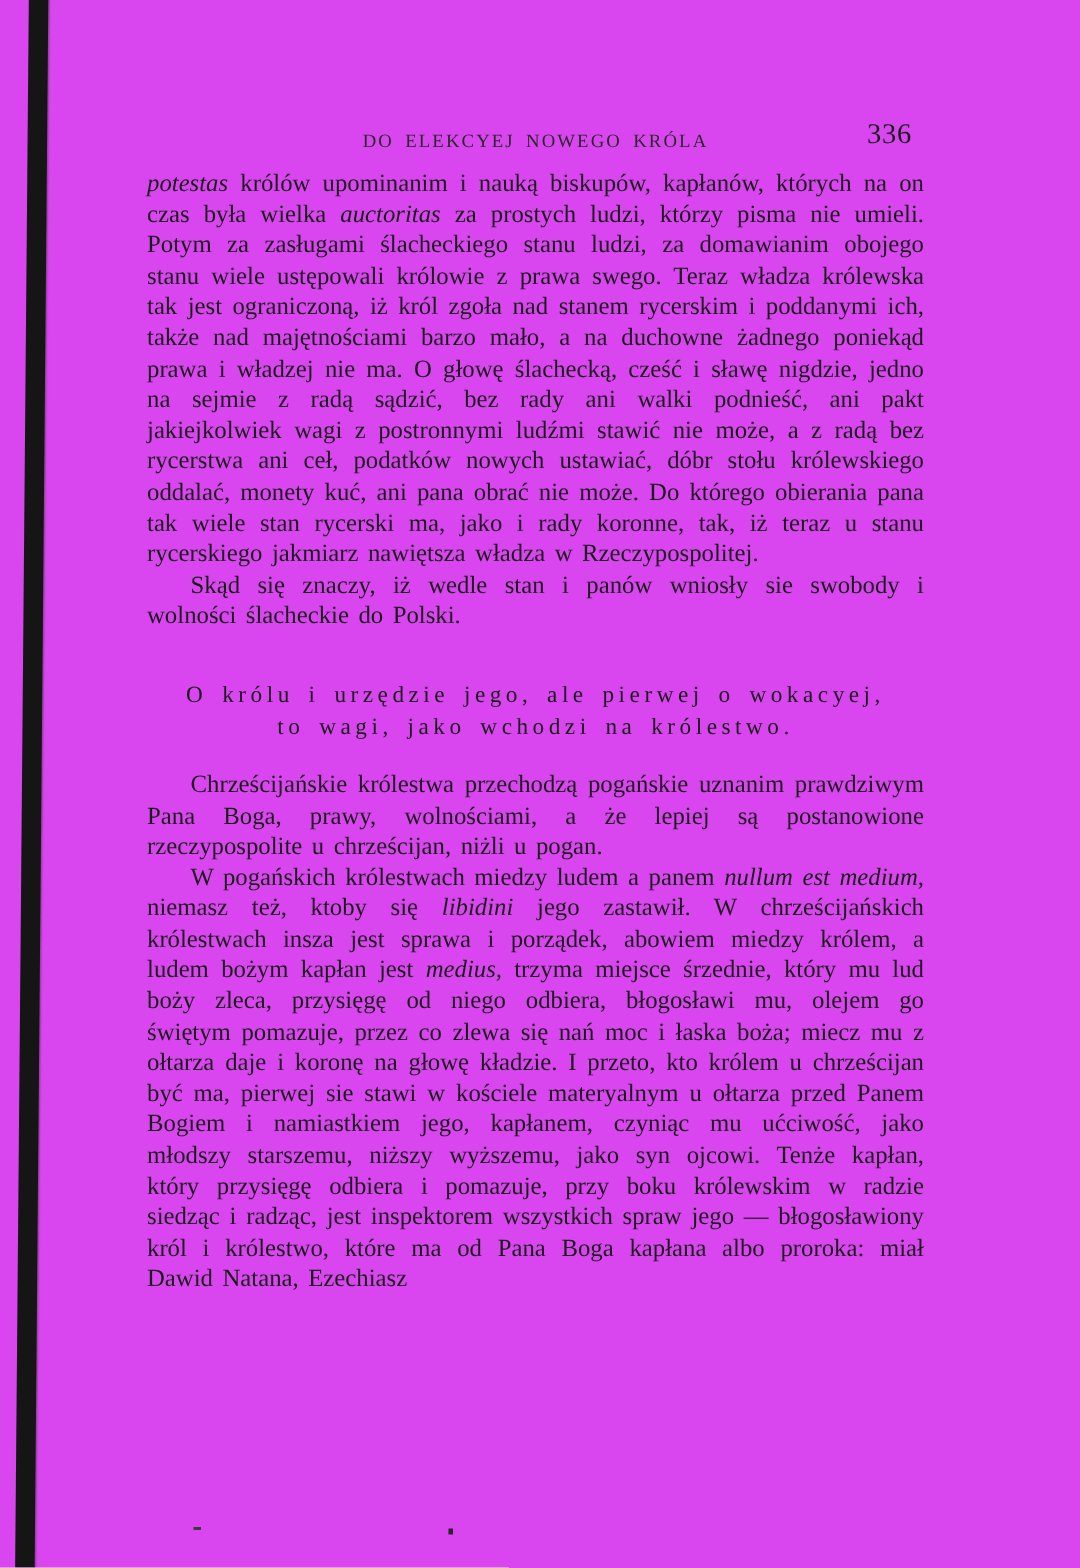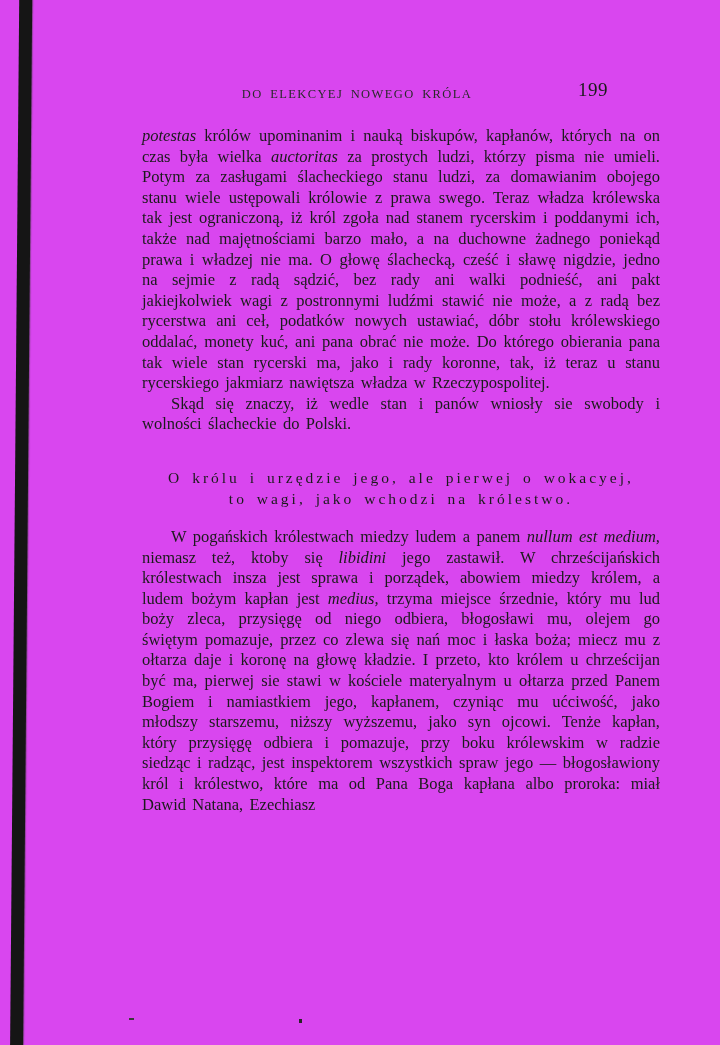--- a/index.html
+++ b/index.html
@@ -46,27 +46,26 @@
     position: absolute;
     right: 8px;
     top: 0;
     font-size: 19px;
     letter-spacing: 0.5px;
     color: #1b1b1b;
   }
   .text-col {
     position: absolute;
     left: 98px;
-    top: 126px;
+    top: 112px;
     width: 518px;
     font-size: 16.5px;
     line-height: 20.6px;
     text-align: justify;
     word-spacing: 2.2px;
-    margin-left: 44px;
   }
   .para { margin: 0; text-indent: 29px; }
   .para.no-indent { text-indent: 0; }
   .it { font-style: italic; }
   .section-heading {
     margin: 32px 4px 17px;
     font-weight: 400;
     font-size: 15.5px;
     line-height: 21.5px;
     text-align: center;
@@ -83,34 +82,35 @@
 </style>
 </head>
 <body>
 
 <div class="page">
 
   <div class="scan-bar"></div>
 
   <header class="running-head">
     <div class="head-title">DO ELEKCYEJ NOWEGO KRÓLA</div>
-    <div class="page-num">199</div>
+    <div class="page-num">336</div>
   </header>
 
   <main class="text-col">
 
     <p class="para no-indent"><span class="it">potestas</span><span> królów upominanim i nauką biskupów, kapłanów, których na on czas była wielka </span><span class="it">auctoritas</span><span> za prostych ludzi, którzy pisma nie umieli. Potym za zasługami ślacheckiego stanu ludzi, za domawianim obojego stanu wiele ustępowali królowie z prawa swego. Teraz władza królewska tak jest ograniczoną, iż król zgoła nad stanem rycerskim i poddanymi ich, także nad majętnościami barzo mało, a na duchowne żadnego poniekąd prawa i władzej nie ma. O głowę ślachecką, cześć i sławę nigdzie, jedno na sejmie z radą sądzić, bez rady ani walki podnieść, ani pakt jakiejkolwiek wagi z postronnymi ludźmi stawić nie może, a z radą bez rycerstwa ani ceł, podatków nowych ustawiać, dóbr stołu królewskiego oddalać, monety kuć, ani pana obrać nie może. Do którego obierania pana tak wiele stan rycerski ma, jako i rady koronne, tak, iż teraz u stanu rycerskiego jakmiarz nawiętsza władza w Rzeczypospolitej.</span></p>
 
     <p class="para">Skąd się znaczy, iż wedle stan i panów wniosły sie swobody i wolności ślacheckie do Polski.</p>
 
     <h2 class="section-heading">
       <span class="h-line">O królu i urzędzie jego, ale pierwej o wokacyej,</span>
       <span class="h-line">to wagi, jako wchodzi na królestwo.</span>
     </h2>
 
+    <p class="para">Chrześcijańskie królestwa przechodzą pogańskie uznanim prawdziwym Pana Boga, prawy, wolnościami, a że lepiej są postanowione rzeczypospolite u chrześcijan, niżli u pogan.</p>
 
     <p class="para"><span>W pogańskich królestwach miedzy ludem a panem </span><span class="it">nullum est medium,</span><span> niemasz też, ktoby się </span><span class="it">libidini</span><span> jego zastawił. W chrześcijańskich królestwach insza jest sprawa i porządek, abowiem miedzy królem, a ludem bożym kapłan jest </span><span class="it">medius,</span><span> trzyma miejsce śrzednie, który mu lud boży zleca, przysięgę od niego odbiera, błogosławi mu, olejem go świętym pomazuje, przez co zlewa się nań moc i łaska boża; miecz mu z ołtarza daje i koronę na głowę kładzie. I przeto, kto królem u chrześcijan być ma, pierwej sie stawi w kościele materyalnym u ołtarza przed Panem Bogiem i namiastkiem jego, kapłanem, czyniąc mu ućciwość, jako młodszy starszemu, niższy wyższemu, jako syn ojcowi. Tenże kapłan, który przysięgę odbiera i pomazuje, przy boku królewskim w radzie siedząc i radząc, jest inspektorem wszystkich spraw jego — błogosławiony król i królestwo, które ma od Pana Boga kapłana albo proroka: miał Dawid Natana, Ezechiasz</span></p>
 
   </main>
 
   <div class="speck speck-1"></div>
   <div class="speck speck-2"></div>
 
 </div>
 

